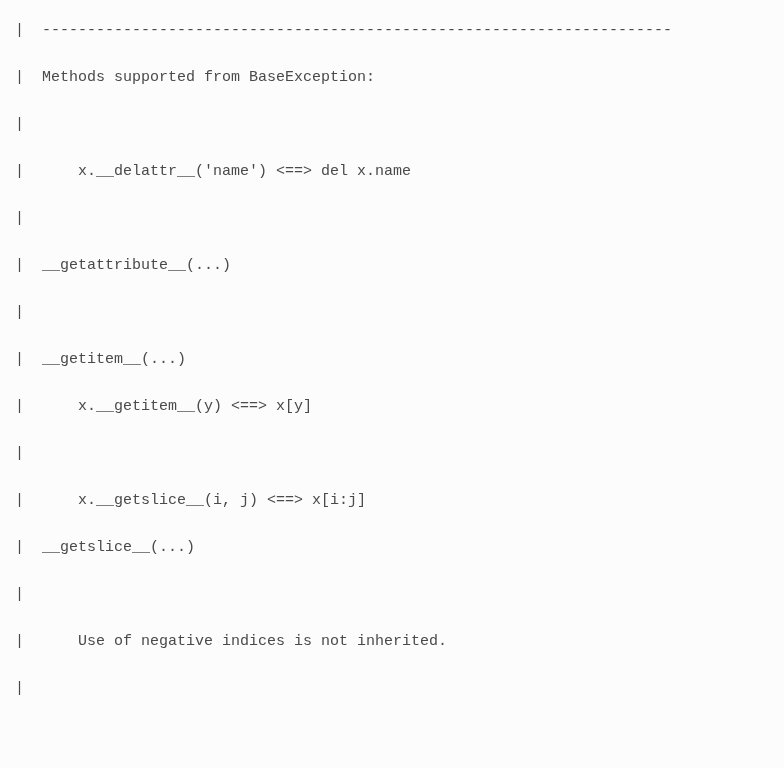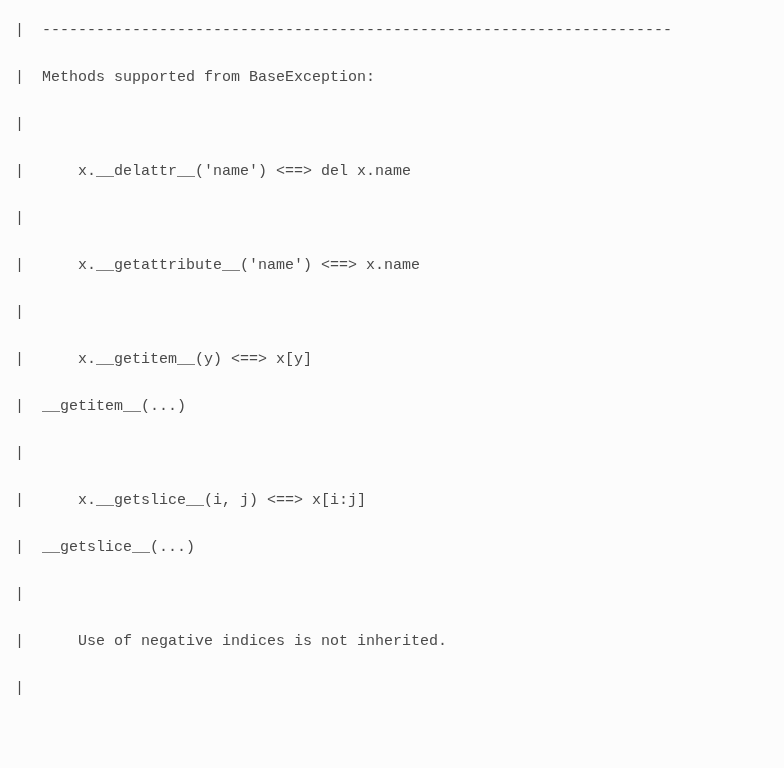--- a/index.html
+++ b/index.html
@@ -28,24 +28,24 @@
 </style>
 </head>
 <body>
 
 <div class="helpdoc">
 <span class="line"> |  ----------------------------------------------------------------------</span>
 <span class="line"> |  Methods supported from BaseException:</span>
 <span class="line"> |</span>
 <span class="line"> |      x.__delattr__('name') &lt;==&gt; del x.name</span>
 <span class="line"> |</span>
-<span class="line"> |      x.__getattribute__('name') &lt;==&gt; x.name</span>
+<span class="line"> |  __getattribute__(...)</span>
 <span class="line"> |</span>
+<span class="line"> |  __getitem__(...)</span>
 <span class="line"> |      x.__getitem__(y) &lt;==&gt; x[y]</span>
-<span class="line"> |  __getitem__(...)</span>
 <span class="line"> |</span>
 <span class="line"> |      x.__getslice__(i, j) &lt;==&gt; x[i:j]</span>
 <span class="line"> |  __getslice__(...)</span>
 <span class="line"> |</span>
 <span class="line"> |      Use of negative indices is not inherited.</span>
 <span class="line"> |</span>
 
 
 
 

